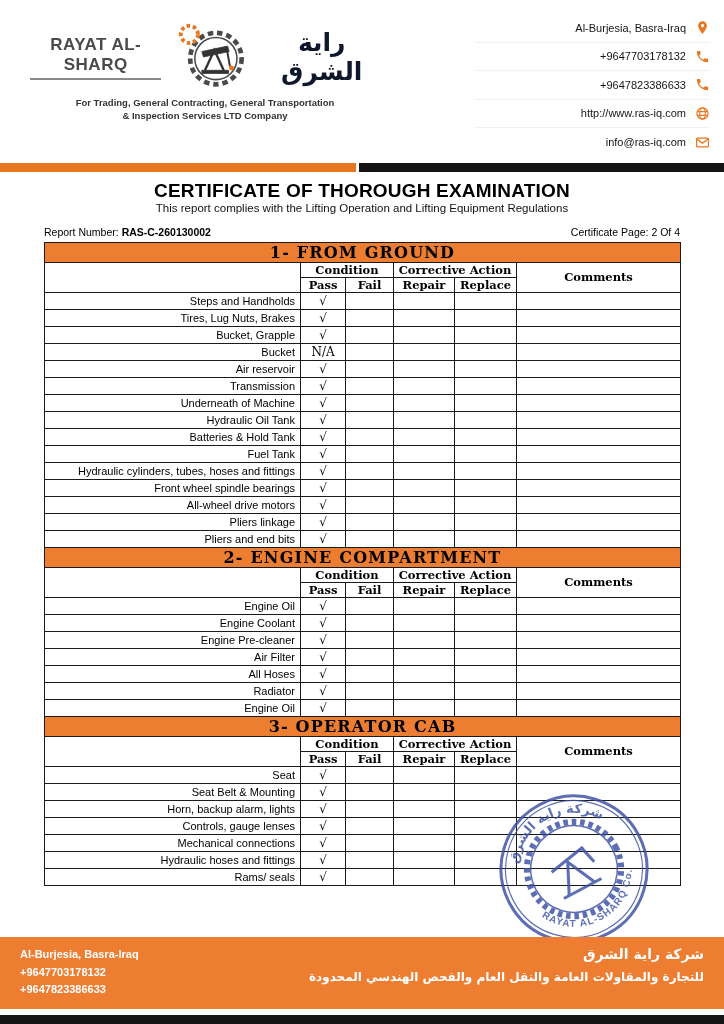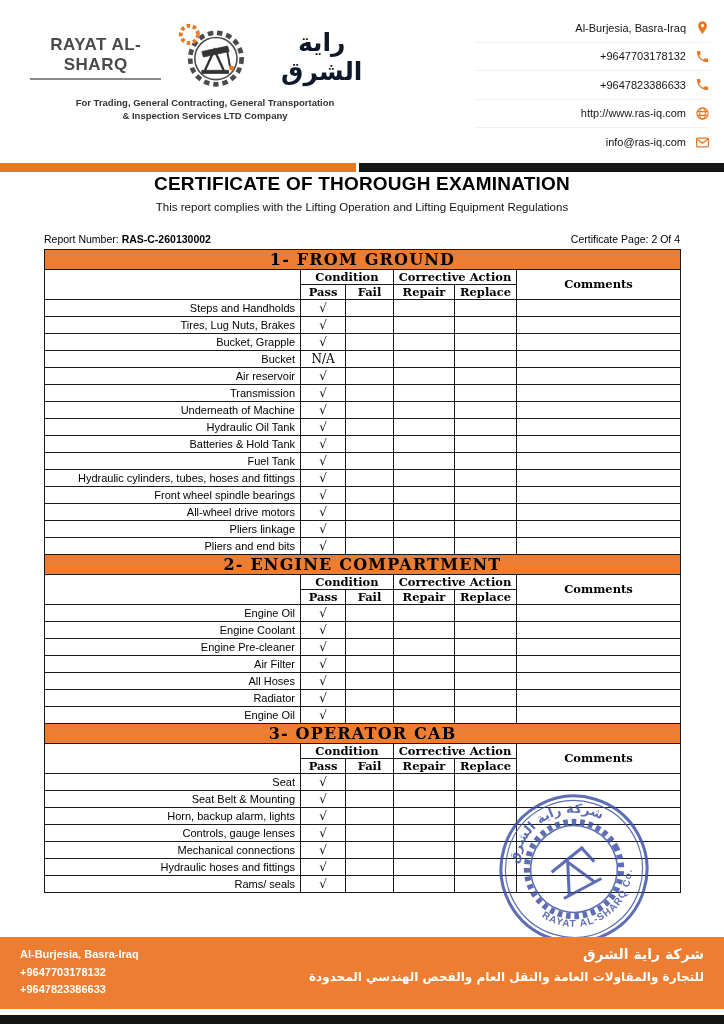--- a/index.html
+++ b/index.html
@@ -22,24 +22,24 @@
   .contact-row { display:flex; justify-content:flex-end; align-items:center; gap:9px;
                  height:28.5px; border-bottom:1px solid #f1f1f1; }
   .contact-row:last-child { border-bottom:none; }
   .contact-text { font-size:11px; color:#141414; }
   .contact-icon { width:15px; height:15px; color:#E87722; display:inline-block; }
   .contact-icon svg { width:100%; height:100%; display:block; }
   .divider { display:flex; height:9px; margin-top:6px; }
   .seg-orange { width:356px; background:#E87722; }
   .seg-black { flex:1; background:#141414; margin-left:3px; }
   
-  .title { text-align:center; font-size:19px; font-weight:bold; margin-top:1px; color:#000; letter-spacing:.2px; }
-  .subtitle { text-align:center; font-size:11.5px; margin-top:6px; color:#111; }
+  .title { text-align:center; font-size:19px; font-weight:bold; margin-top:8px; color:#000; letter-spacing:.2px; }
+  .subtitle { text-align:center; font-size:11.5px; color:#111; }
   .report-row { display:flex; justify-content:space-between; align-items:center;
-                margin:20px 44px 4px 44px; font-size:10.5px; color:#000; }
+                margin:12px 44px 4px 44px; font-size:10.5px; color:#000; }
   .report-number { font-weight:bold; }
   
   table.insp { border-collapse:collapse; width:636px; margin:2px 44px 0 44px; table-layout:fixed; }
   table.insp { border:1.5px solid #111; }
   .insp td { border:1px solid #1a1a1a; overflow:hidden; white-space:nowrap; }
   .section-bar { background:#ED7D31; font-family:"DejaVu Serif", serif; font-weight:bold;
                  font-size:16px; text-align:center; height:17px; letter-spacing:1.2px; color:#000; }
   .hdr { font-family:"DejaVu Serif", serif; font-weight:bold; font-size:11.5px;
          text-align:center; height:15px; background:#fff; }
   .item { font-size:11px; padding:0 5px; height:17px; color:#000;text-align:right; }

